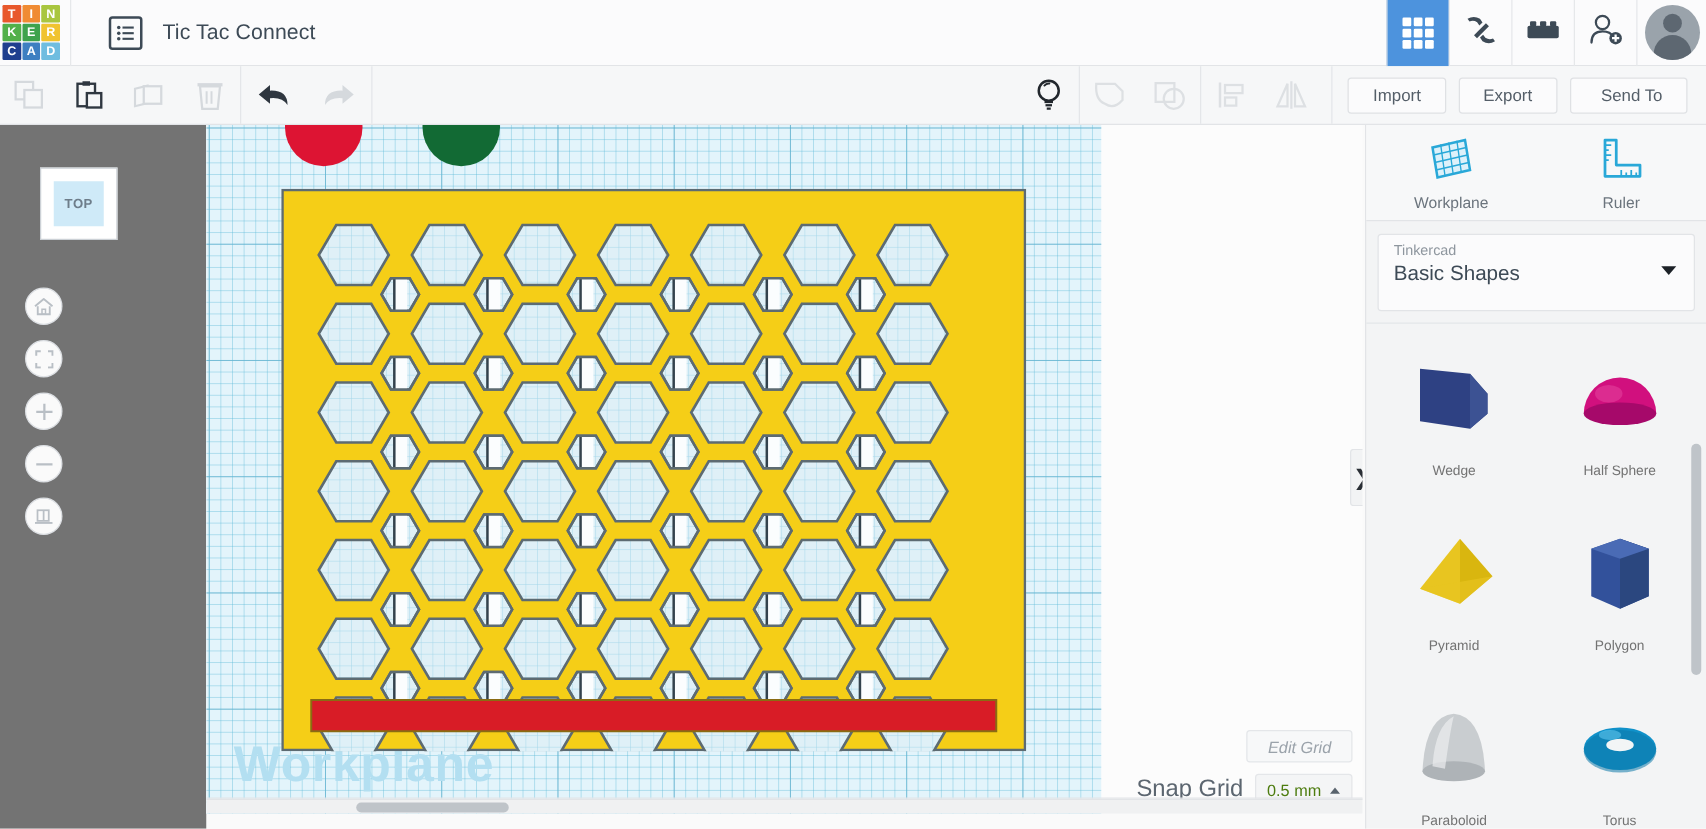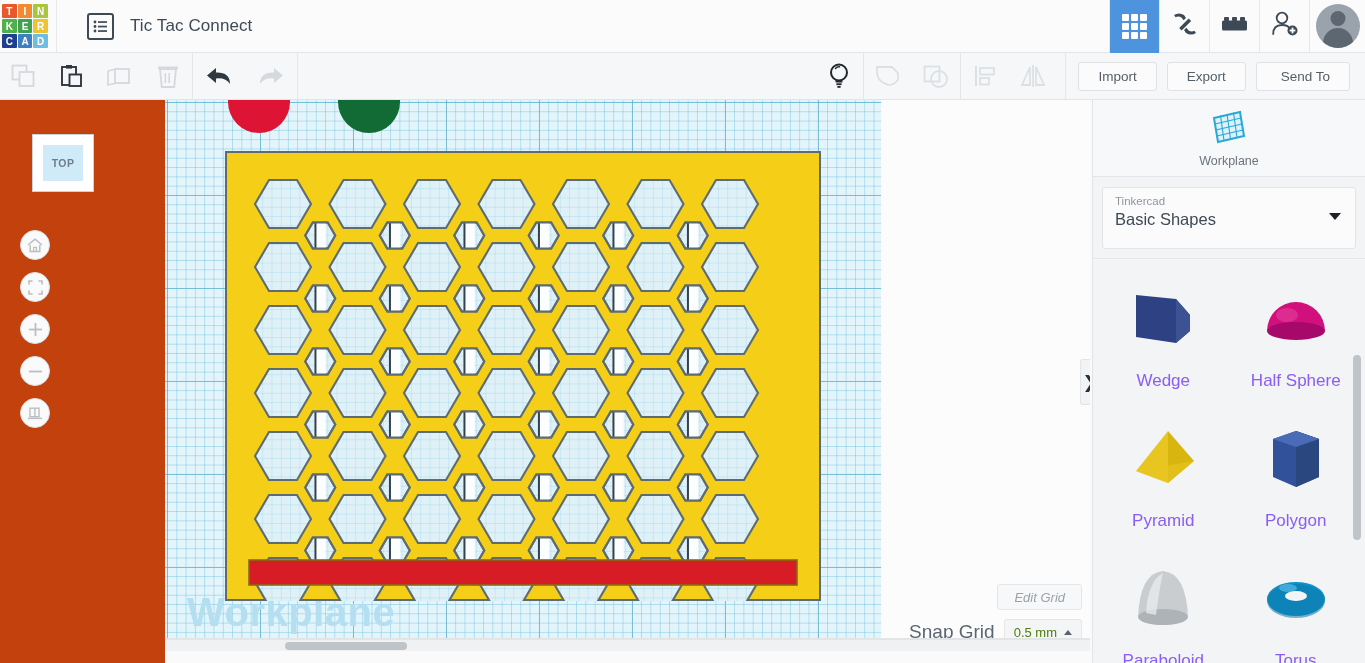--- a/index.html
+++ b/index.html
@@ -79,21 +79,21 @@
   .tbtn {
     height: 29px; padding: 0 19px; margin-right: 10px;
     background: #fbfbfc; border: 1px solid #dfe1e4; border-radius: 3px;
     font-size: 13.5px; color: #545e68; cursor: pointer;
     display: flex; align-items: center; font-family: "Liberation Sans", sans-serif; text-align: right;
   }
 
   
   .left-rail {
     position: absolute; left: 0; top: 100px; width: 165px; height: 563px;
-    background: #c2410c;
+    background: #737373;
   }
   .viewcube {
     position: absolute; left: 32px; top: 34px; width: 62px; height: 58px;
     border: 1px solid #ccd1d6; background: #fff;
     display: flex; align-items: center; justify-content: center;
   }
   .viewcube-face {
     width: 40px; height: 36px; background: #cfeaf8;
     display: flex; align-items: center; justify-content: center;
     font-size: 10.5px; font-weight: bold; color: #6e7d8a; letter-spacing: .4px;
@@ -189,21 +189,21 @@
   }
   .shape-grid {
     display: grid; grid-template-columns: 1fr 1fr;
     padding: 12px 4px 0 4px; row-gap: 8px;
   }
   .shape-cell {
     display: flex; flex-direction: column; align-items: center; justify-content: flex-start;
     height: 132px; cursor: pointer;
   }
   .shape-art { height: 100px; display: flex; align-items: center; justify-content: center; }
-  .shape-label { font-size: 17px; color: #8b5cf6; }
+  .shape-label { font-size: 11px; color: #737373; }
   .panel-scrollbar {
     position: absolute; right: 4px; top: 255px; width: 8px; height: 185px;
     background: #bfc4c9; border-radius: 4px;
   }
 
   
   .bottom-scroll {
     position: absolute; left: 0; bottom: 0; width: 1092px; height: 12px;
     background: #f0f1f2; border-top: 1px solid #e2e4e7;
   }
@@ -660,20 +660,30 @@
       <div class="tool-cell">
         <span>
           <svg width="38" height="38" viewBox="0 0 38 38">
             <path d="M4 10 L30 4 L34 28 L8 34 Z" fill="#ddf1fa" stroke="#29a8d8" stroke-width="2"></path>
             <path d="M10.5 7.5 L14 32.6 M17 6 L20.5 31 M23.5 4.6 L27 29.5" stroke="#29a8d8" stroke-width="1.1" fill="none"></path>
             <path d="M4.9 16 L31 10 M5.8 22 L32 16 M6.8 28 L33 22" stroke="#29a8d8" stroke-width="1.1" fill="none"></path>
           </svg>
         </span>
         <span class="tool-label">Workplane</span>
       </div>
+      <div class="tool-cell">
+        <span>
+          <svg width="38" height="38" viewBox="0 0 38 38">
+            <path d="M6 4 L15 4 L15 24 L34 24 L34 33 L6 33 Z" fill="none" stroke="#29a8d8" stroke-width="2.2" stroke-linejoin="round"></path>
+            <path d="M6 8 L11 8 M6 12 L9 12 M6 16 L11 16 M6 20 L9 20" stroke="#29a8d8" stroke-width="1.4"></path>
+            <path d="M19 33 L19 28 M23 33 L23 30 M27 33 L27 28 M31 33 L31 30" stroke="#29a8d8" stroke-width="1.4"></path>
+          </svg>
+        </span>
+        <span class="tool-label">Ruler</span>
+      </div>
     </div>
 
     <div class="picker">
       <div class="picker-sub">Tinkercad</div>
       <div class="picker-main">Basic Shapes</div>
       <span class="picker-caret"></span>
     </div>
 
     <div class="shapes">
       <div class="shape-grid" id="shape-grid">

